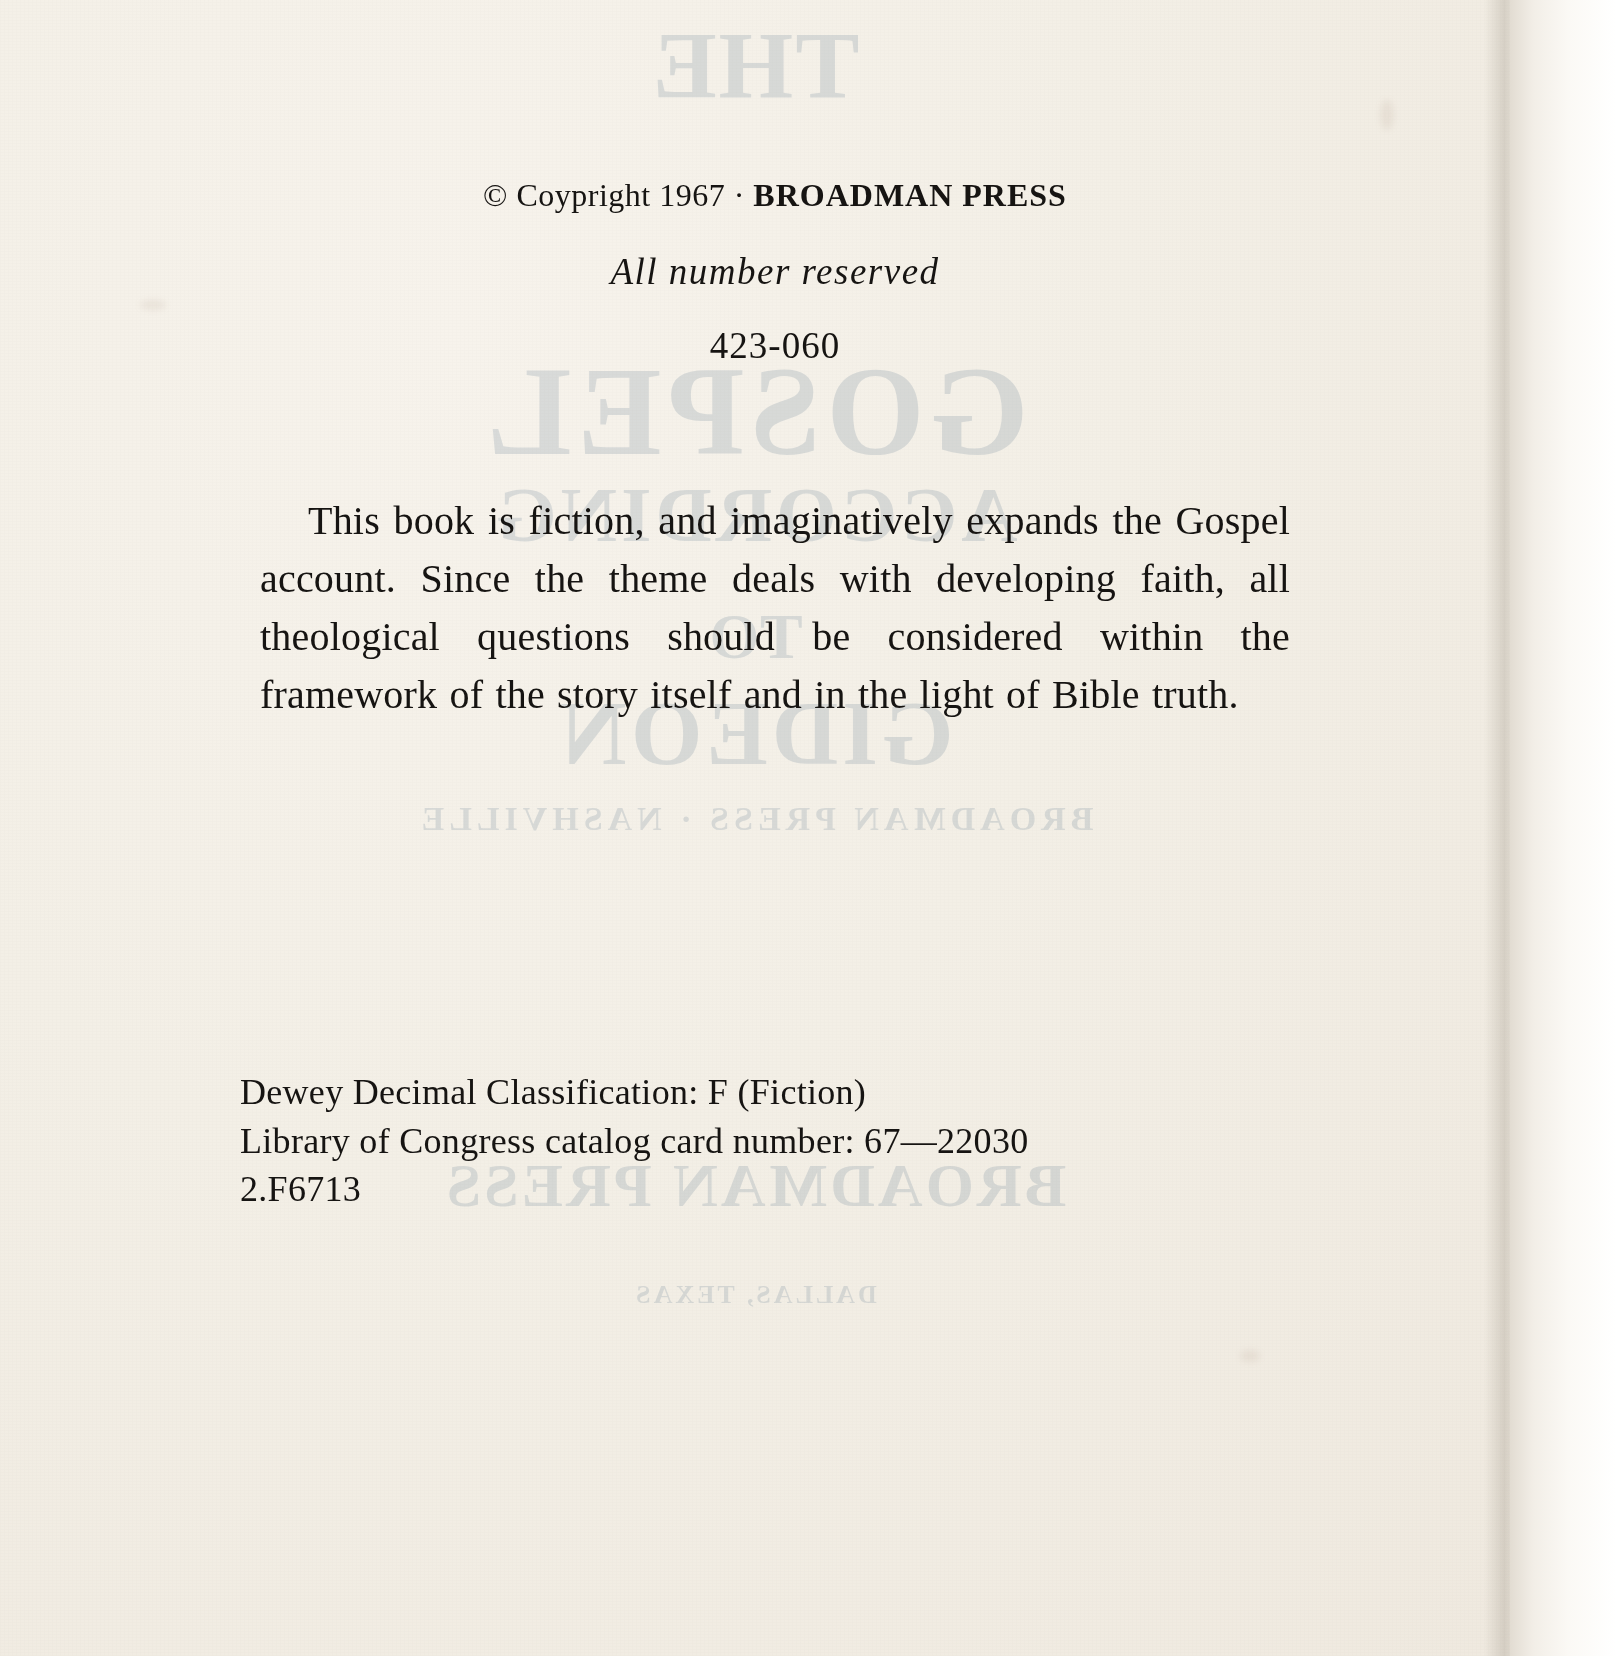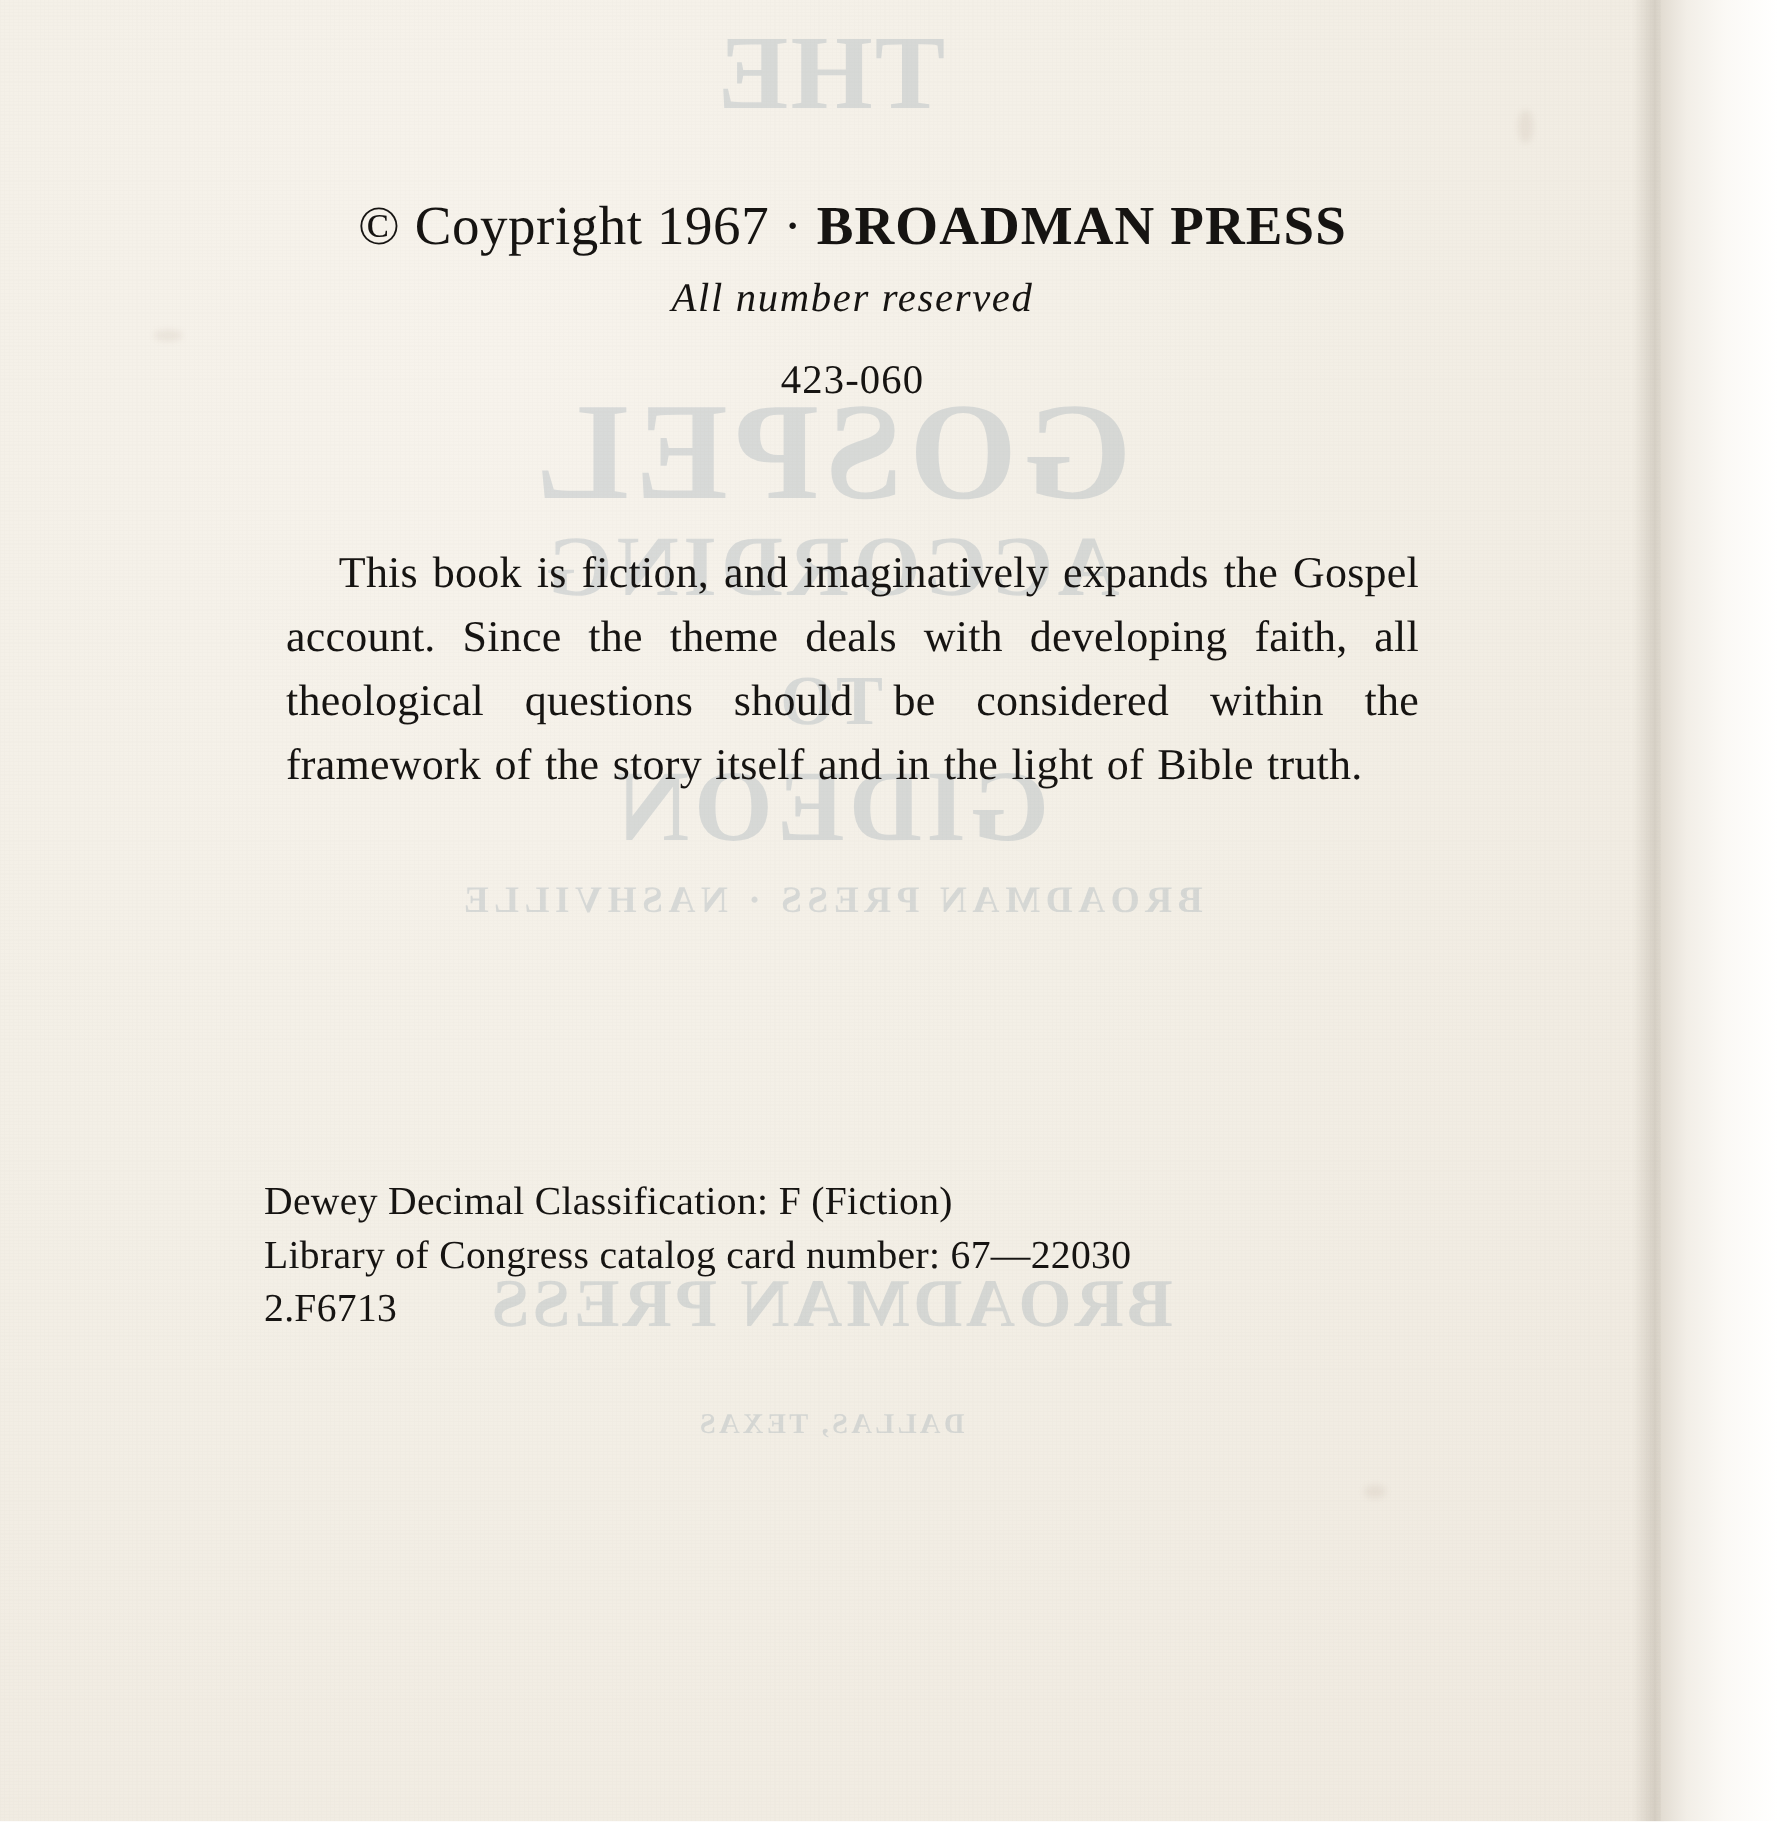--- a/index.html
+++ b/index.html
@@ -100,21 +100,21 @@
     left: 240px;
     width: 1070px;
     color: #161412;
   }
 
   .copyright-line {
     position: absolute;
     top: 178px;
     width: 100%;
     text-align: center;
-    font-size: 50px;
+    font-size: 32px;
     line-height: 1.1;
     letter-spacing: 0.5px;
   }
   .copyright-line .press {
     font-weight: 700;
     letter-spacing: 1px;
   }
 
   .rights-line {
     position: absolute;

